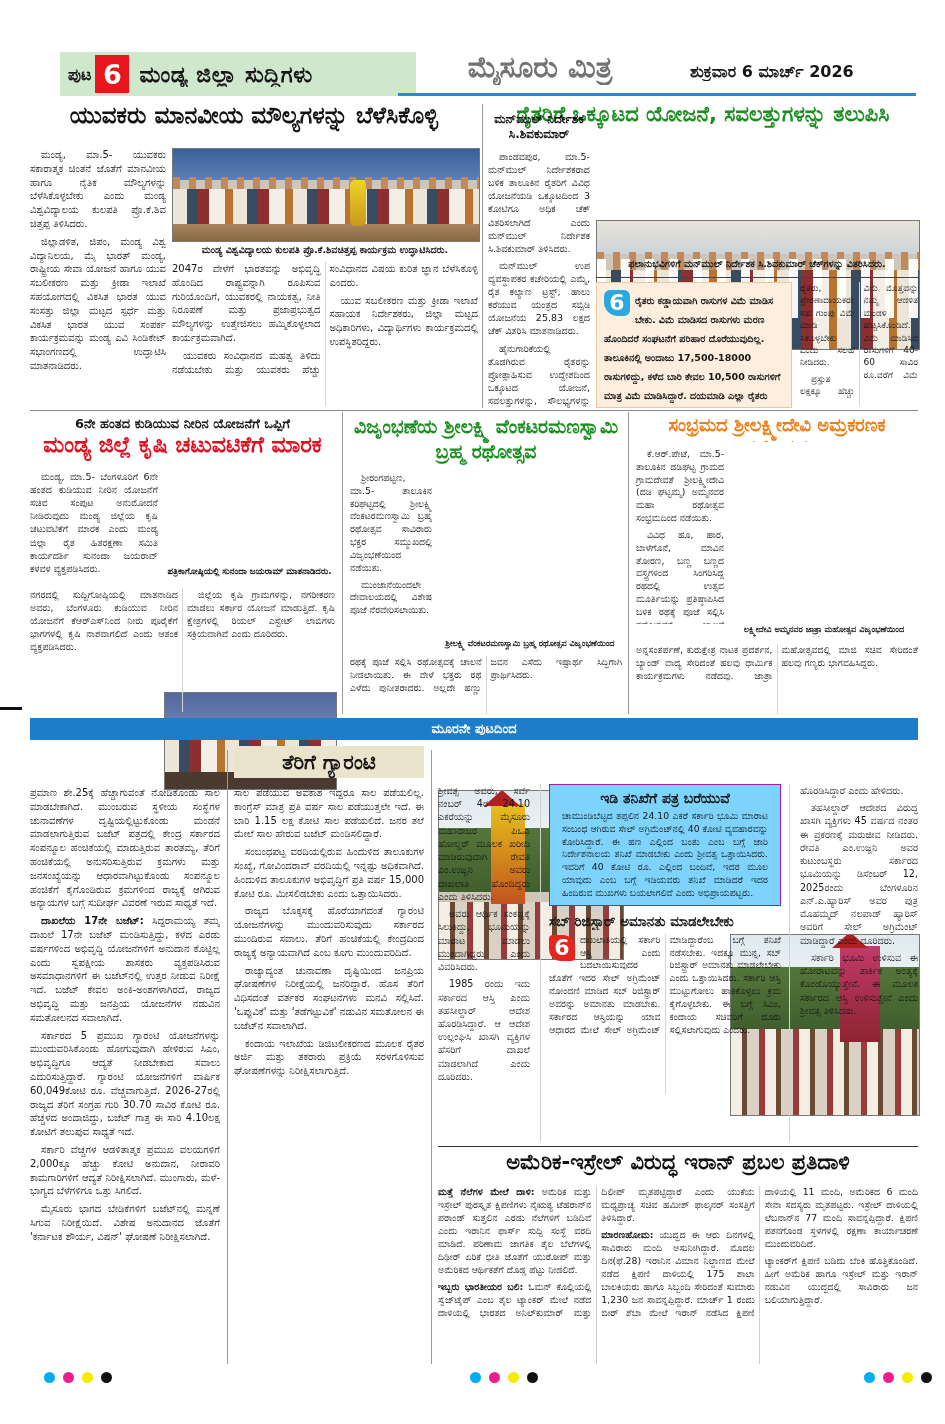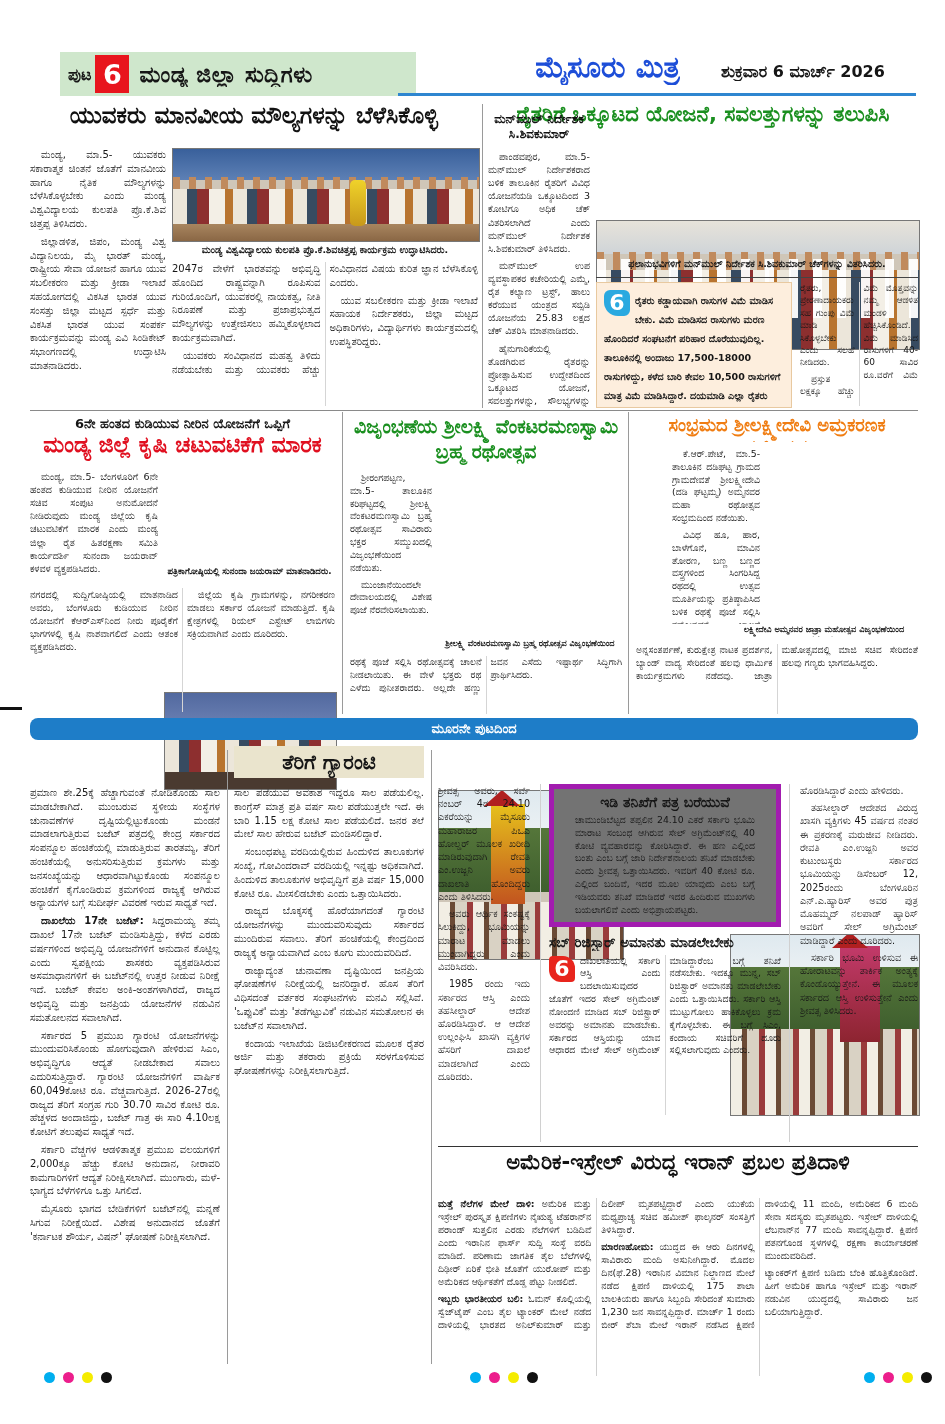--- a/index.html
+++ b/index.html
@@ -5,22 +5,22 @@
   html,body{margin:0;padding:0;background:#e9e9e9;}
   #page{position:relative;width:945px;height:1424px;background:#ffffff;margin:0 auto;
         font-family:"DejaVu Sans","Liberation Sans",sans-serif;color:#161616;overflow:hidden;}
   .abs{position:absolute;}
   
   .greenbar{display:flex;align-items:center;background:#cfe7cc;padding:0 10px 0 8px;height:44px;}
   .pagelabel{font-size:16px;font-weight:bold;margin-right:4px;}
   .redbox{width:34px;height:38px;background:#e8151d;color:#fff;font-size:27px;font-weight:bold;
           display:flex;align-items:center;justify-content:center;margin-right:10px;}
   .sectitle{font-size:22px;font-weight:bold;letter-spacing:.5px;white-space:nowrap;overflow:hidden;}
-  .masthead{font-size:29px;font-weight:bold;color:#1d4ed8;text-align:right;white-space:nowrap;overflow:hidden;}
-  .dateline{font-size:16px;font-weight:bold;text-align:center;white-space:nowrap;overflow:hidden;}
+  .masthead{font-size:29px;font-weight:bold;color:#737373;text-align:center;white-space:nowrap;overflow:hidden;}
+  .dateline{font-size:16px;font-weight:bold;text-align:left;white-space:nowrap;overflow:hidden;}
   .bluerule{background:#2e86d0;height:3px;}
   
   .hl{font-weight:bold;text-align:center;overflow:hidden;}
   .h-black{color:#111;}
   .h-green{color:#1a8f1f;}
   .h-red{color:#e01020;}
   .h-orange{color:#f07d12;}
   .kicker{font-size:13px;font-weight:bold;text-align:center;overflow:hidden;white-space:nowrap;}
   
   .bodytxt{font-size:10px;line-height:1.38;text-align:justify;overflow:hidden;}
@@ -53,25 +53,25 @@
   .hr{background:#8a8a8a;height:1px;}
   .hrdark{background:#333;height:1px;}
   
   .quotebox{background:#fdeedd;border:1px solid #e8c9a0;padding:6px 7px;overflow:hidden;}
   .quotebox .qtxt{font-size:9.5px;font-weight:bold;line-height:1.4;text-align:justify;}
   .qicon{float:left;width:26px;height:26px;border-radius:6px 6px 6px 14px;background:#2aa9e0;color:#fff;
          font-size:22px;font-weight:bold;line-height:26px;text-align:center;margin:1px 5px 2px 0;}
   .qicon.red{background:#e8251d;border-radius:4px 12px 4px 12px;}
   
   .beigebox{background:#eae4cd;font-size:20px;font-weight:bold;text-align:center;padding:4px 0;overflow:hidden;white-space:nowrap;}
-  .edbox{background:#737373;border:5px solid #a21caf;padding:5px 21px;overflow:hidden;}
+  .edbox{background:#7dd3fc;border:1px solid #a21caf;padding:5px 12px;overflow:hidden;}
   .edbox .edtitle{font-size:14px;font-weight:bold;text-align:center;margin-bottom:3px;white-space:nowrap;overflow:hidden;}
   .edbox .edbody{font-size:9.3px;line-height:1.38;text-align:justify;}
   .subhead2{font-size:13.5px;font-weight:bold;margin:7px 0 4px;white-space:nowrap;overflow:hidden;}
-  .divbar{background:#1e7dc8;color:#fff;font-size:13px;font-weight:bold;text-align:center;line-height:22px;height:22px;overflow:hidden;border-radius:8px;}
+  .divbar{background:#1e7dc8;color:#fff;font-size:13px;font-weight:bold;text-align:center;line-height:22px;height:22px;overflow:hidden;}
   
   .dotrow{display:flex;gap:8px;}
   .dot{width:11px;height:11px;border-radius:50%;}
   .regdash{background:#111;}
 </style>
 </head>
 <body>
 
 <div id="page">
 
@@ -163,21 +163,21 @@
     <div class="strip ph-trees"></div>
     <div class="strip ph-crowd"></div>
     <div class="chariot" style="left:28%;top:8%;width:34px;height:100px;"></div>
   </div>
   <div class="abs caption" style="left:438px;top:638px;width:184px;height:13px;font-size:8.2px;">ಶ್ರೀಲಕ್ಷ್ಮಿ ವೆಂಕಟರಮಣಸ್ವಾಮಿ ಬ್ರಹ್ಮ ರಥೋತ್ಸವ ವಿಜೃಂಭಣೆಯಿಂದ ಜರುಗಿತು.</div>
   <div class="abs bodytxt cols2" style="left:350px;top:656px;width:272px;height:58px;font-size:9.3px;">
     <p class="nolead">ರಥಕ್ಕೆ ಪೂಜೆ ಸಲ್ಲಿಸಿ ರಥೋತ್ಸವಕ್ಕೆ ಚಾಲನೆ ನೀಡಲಾಯಿತು. ಈ ವೇಳೆ ಭಕ್ತರು ರಥ ಎಳೆದು ಪುನೀತರಾದರು. ಅಲ್ಲದೇ ಹಣ್ಣು ಜವನ ಎಸೆದು ಇಷ್ಟಾರ್ಥ ಸಿದ್ಧಿಗಾಗಿ ಪ್ರಾರ್ಥಿಸಿದರು.</p>
   </div>
 
   <div class="abs hl h-orange" style="left:636px;top:414px;width:282px;height:28px;font-size:18px;">ಸಂಭ್ರಮದ ಶ್ರೀಲಕ್ಷ್ಮೀದೇವಿ ಅಮ್ರಕರಣಕ ರಥೋತ್ಸವ</div>
-  <div class="abs bodytxt" style="left:672px;top:448px;width:88px;height:176px;font-size:9.3px;">
+  <div class="abs bodytxt" style="left:636px;top:448px;width:88px;height:176px;font-size:9.3px;">
     <p>ಕೆ.ಆರ್.ಪೇಟೆ, ಮಾ.5- ತಾಲೂಕಿನ ದಡಿಘಟ್ಟ ಗ್ರಾಮದ ಗ್ರಾಮದೇವತೆ ಶ್ರೀಲಕ್ಷ್ಮೀದೇವಿ (ದಡಿ ಘಟ್ಟಮ್ಮ) ಅಮ್ಮನವರ ಮಹಾ ರಥೋತ್ಸವ ಸಂಭ್ರಮದಿಂದ ನಡೆಯಿತು.</p>
     <p>ವಿವಿಧ ಹೂ, ಹಾರ, ಬಾಳೆಗೊನೆ, ಮಾವಿನ ತೋರಣ, ಬಣ್ಣ ಬಣ್ಣದ ವಸ್ತ್ರಗಳಿಂದ ಸಿಂಗರಿಸಿದ್ದ ರಥದಲ್ಲಿ ಉತ್ಸವ ಮೂರ್ತಿಯನ್ನು ಪ್ರತಿಷ್ಠಾಪಿಸಿದ ಬಳಿಕ ರಥಕ್ಕೆ ಪೂಜೆ ಸಲ್ಲಿಸಿ ರಥೋತ್ಸವಕ್ಕೆ ಚಾಲನೆ ನೀಡಲಾಯಿತು.</p>
   </div>
   <div class="abs photo" style="left:730px;top:442px;width:188px;height:180px;">
     <div class="strip ph-sky" style="height:26%;"></div>
     <div class="strip ph-trees" style="top:18%;height:34%;"></div>
     <div class="strip ph-crowd" style="height:48%;"></div>
     <div class="chariot" style="left:58%;top:6%;width:40px;height:96px;background:linear-gradient(#c23a6a,#8d2430);"></div>
   </div>
   <div class="abs caption" style="left:730px;top:624px;width:188px;height:13px;font-size:8.2px;">ಲಕ್ಷ್ಮೀದೇವಿ ಅಮ್ಮನವರ ಜಾತ್ರಾ ಮಹೋತ್ಸವ ವಿಜೃಂಭಣೆಯಿಂದ ನಡೆಯಿತು.</div>
@@ -226,21 +226,21 @@
     </div>
     <div class="bodytxt" style="height:358px;font-size:9.6px;">
       <p class="nolead">ಹೊರಡಿಸಿದ್ದಾರೆ ಎಂದು ಹೇಳಿದರು.</p>
       <p>ತಹಸೀಲ್ದಾರ್ ಆದೇಶದ ವಿರುದ್ಧ ಖಾಸಗಿ ವ್ಯಕ್ತಿಗಳು 45 ವರ್ಷದ ನಂತರ ಈ ಪ್ರಕರಣಕ್ಕೆ ಮರುಜೀವ ನೀಡಿದರು. ರೇವತಿ ಎಂ.ಉಜ್ಜನಿ ಅವರ ಕುಟುಂಬಸ್ಥರು ಸರ್ಕಾರದ ಭೂಮಿಯನ್ನು ಡಿಸೆಂಬರ್ 12, 2025ರಂದು ಬೆಂಗಳೂರಿನ ಎನ್.ಎ.ಹ್ಯಾರಿಸ್ ಅವರ ಪುತ್ರ ಮೊಹಮ್ಮದ್ ನಲಪಾಡ್ ಹ್ಯಾರಿಸ್ ಅವರಿಗೆ ಸೇಲ್ ಅಗ್ರಿಮೆಂಟ್ ಮಾಡಿದ್ದಾರೆ ಎಂದು ದೂರಿದರು.</p>
       <p>ಸರ್ಕಾರಿ ಭೂಮಿ ಉಳಿಸುವ ಈ ಹೋರಾಟವನ್ನು ತಾರ್ಕಿಕ ಅಂತ್ಯಕ್ಕೆ ಕೊಂಡೊಯ್ಯುತ್ತೇನೆ. ಈ ಮೂಲಕ ಸರ್ಕಾರದ ಆಸ್ತಿ ಉಳಿಸುತ್ತೇನೆ ಎಂದು ಶ್ರೀವತ್ಸ ತಿಳಿಸಿದರು.</p>
     </div>
   </div>
 
   <div class="abs hrdark" style="left:438px;top:1146px;width:480px;"></div>
   <div class="abs hl h-black" style="left:438px;top:1150px;width:480px;height:32px;font-size:21px;">ಅಮೆರಿಕ-ಇಸ್ರೇಲ್ ವಿರುದ್ಧ ಇರಾನ್ ಪ್ರಬಲ ಪ್ರತಿದಾಳಿ</div>
-  <div class="abs bodytxt cols3" style="left:438px;top:1186px;width:480px;height:178px;font-size:9.4px;margin-top:12px;">
+  <div class="abs bodytxt cols3" style="left:438px;top:1186px;width:480px;height:178px;font-size:9.4px;">
     <p class="nolead"><b class="runin">ಮತ್ತೆ ನೆಲೆಗಳ ಮೇಲೆ ದಾಳಿ:</b> <span>ಅಮೆರಿಕ ಮತ್ತು ಇಸ್ರೇಲ್ ಪುರಸ್ಕೃತ ಕ್ಷಿಪಣಿಗಳು ನೈಋತ್ಯ ಟೆಹರಾನ್‌ನ ಪರಾಂಡ್ ಸುತ್ತಲಿನ ಎರಡು ನೆಲೆಗಳಿಗೆ ಬಡಿದಿವೆ ಎಂದು ಇರಾನಿನ ಫಾರ್ಸ್ ಸುದ್ದಿ ಸಂಸ್ಥೆ ವರದಿ ಮಾಡಿದೆ. ಪರಿಣಾಮ ಜಾಗತಿಕ ತೈಲ ಬೆಲೆಗಳಲ್ಲಿ ದಿಢೀರ್ ಏರಿಕೆ ಭೀತಿ ಜೊತೆಗೆ ಯುರೋಪ್ ಮತ್ತು ಅಮೆರಿಕದ ಆರ್ಥಿಕತೆಗೆ ದೊಡ್ಡ ಪೆಟ್ಟು ನೀಡಲಿದೆ.</span></p>
     <p class="nolead"><b class="runin">ಇಬ್ಬರು ಭಾರತೀಯರ ಬಲಿ:</b> <span>ಓಮನ್ ಕೊಲ್ಲಿಯಲ್ಲಿ ಸ್ವೆಜ್‌ಟೈಪ್ ಎಂಬ ತೈಲ ಟ್ಯಾಂಕರ್ ಮೇಲೆ ನಡೆದ ದಾಳಿಯಲ್ಲಿ ಭಾರತದ ಅನಿಲ್‌ಕುಮಾರ್ ಮತ್ತು ದಿಲೀಪ್ ಮೃತಪಟ್ಟಿದ್ದಾರೆ ಎಂದು ಯುಕೆಯ ಮಧ್ಯಪ್ರಾಚ್ಯ ಸಚಿವ ಹಮೀಶ್ ಫಾಲ್ಕನರ್ ಸಂಸತ್ತಿಗೆ ತಿಳಿಸಿದ್ದಾರೆ.</span></p>
     <p class="nolead"><b class="runin">ಮಾರಣಹೋಮ:</b> <span>ಯುದ್ಧದ ಈ ಆರು ದಿನಗಳಲ್ಲಿ ಸಾವಿರಾರು ಮಂದಿ ಅಸುನೀಗಿದ್ದಾರೆ. ಮೊದಲ ದಿನ(ಫೆ.28) ಇರಾನಿನ ವಿಮಾನ ನಿಲ್ದಾಣದ ಮೇಲೆ ನಡೆದ ಕ್ಷಿಪಣಿ ದಾಳಿಯಲ್ಲಿ 175 ಶಾಲಾ ಬಾಲಕಿಯರು ಹಾಗೂ ಸಿಬ್ಬಂದಿ ಸೇರಿದಂತೆ ಸುಮಾರು 1,230 ಜನ ಸಾವನ್ನಪ್ಪಿದ್ದಾರೆ. ಮಾರ್ಚ್ 1 ರಂದು ಬೀರ್ ಶೆಬಾ ಮೇಲೆ ಇರಾನ್ ನಡೆಸಿದ ಕ್ಷಿಪಣಿ ದಾಳಿಯಲ್ಲಿ 11 ಮಂದಿ, ಅಮೆರಿಕದ 6 ಮಂದಿ ಸೇನಾ ಸದಸ್ಯರು ಮೃತಪಟ್ಟರು. ಇಸ್ರೇಲ್ ದಾಳಿಯಲ್ಲಿ ಲೆಬನಾನ್‌ನ 77 ಮಂದಿ ಸಾವನ್ನಪ್ಪಿದ್ದಾರೆ. ಕ್ಷಿಪಣಿ ಪತನಗೊಂಡ ಸ್ಥಳಗಳಲ್ಲಿ ರಕ್ಷಣಾ ಕಾರ್ಯಾಚರಣೆ ಮುಂದುವರಿದಿದೆ.</span></p>
     <p class="nolead">ಟ್ಯಾಂಕರ್‌ಗೆ ಕ್ಷಿಪಣಿ ಬಡಿದು ಬೆಂಕಿ ಹೊತ್ತಿಕೊಂಡಿದೆ. ಹೀಗೆ ಅಮೆರಿಕ ಹಾಗೂ ಇಸ್ರೇಲ್ ಮತ್ತು ಇರಾನ್ ನಡುವಿನ ಯುದ್ಧದಲ್ಲಿ ಸಾವಿರಾರು ಜನ ಬಲಿಯಾಗುತ್ತಿದ್ದಾರೆ.</p>
   </div>
 
   <div class="abs dotrow" style="left:44px;top:1372px;">
     <span class="dot" style="background:#00aeef;"></span>
     <span class="dot" style="background:#ec1e8c;"></span>
     <span class="dot" style="background:#f5ec00;"></span>

